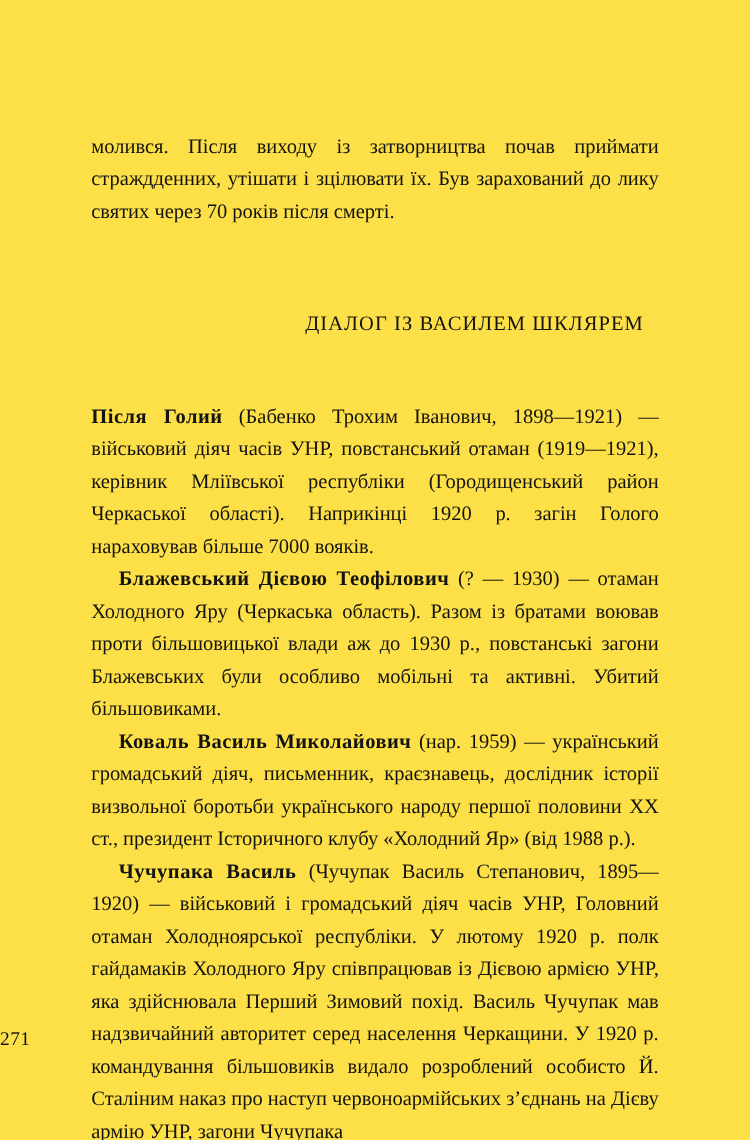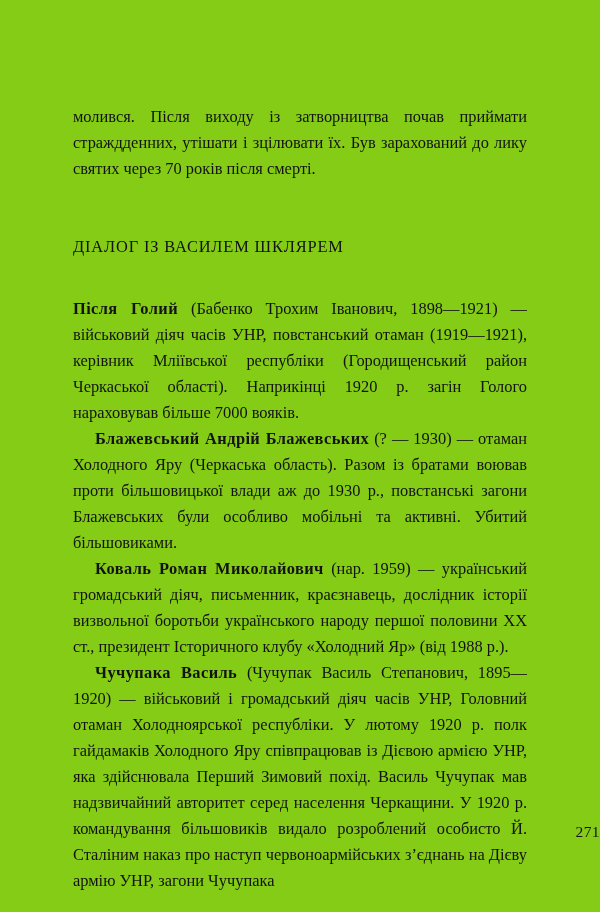--- a/index.html
+++ b/index.html
@@ -11,21 +11,21 @@
   body {
     font-family: "Liberation Serif", "DejaVu Serif", serif;
     color: #111111;
     -webkit-font-smoothing: antialiased;
   }
   .page {
     position: relative;
     width: 600px;
     height: 912px;
     margin: 0 auto;
-    background: #84cc16;
+    background: #fde047;
     overflow: hidden;
     box-sizing: border-box;
   }
   .text-column {
     position: absolute;
     left: 73px;
     top: 104px;
     width: 454px;
   }
   p.body-par {
@@ -42,37 +42,37 @@
     text-indent: 22px;
   }
   p.body-par.no-indent {
     text-indent: 0;
   }
   .lead-name {
     font-weight: bold;
     letter-spacing: 0.4px;
   }
   h1.section-heading {
-    margin: 0;
+    margin: 12px;
     font-size: 16.4px;
     font-weight: normal;
     line-height: 26px;
-    text-align: left;
+    text-align: right;
     letter-spacing: 0.85px;
     color: #131313;
     text-transform: none;
   }
   .gap-before-heading { height: 52px; }
   .gap-after-heading  { height: 36px; }
   .folio {
     position: absolute;
     left: 0;
     right: 0;
     top: 822px;
-    text-align: right;
+    text-align: left;
     font-size: 15.5px;
     line-height: 20px;
     letter-spacing: 0.4px;
     color: #151515;
   }
 </style>
 </head>
 <body>
 
 <div class="page">
@@ -82,23 +82,23 @@
     <p class="body-par no-indent">молився. Після виходу із затворництва почав приймати страждденних, утішати і зцілювати їх. Був зарахований до лику святих через 70 років після смерті.</p>
 
     <div class="gap-before-heading"></div>
 
     <h1 class="section-heading">ДІАЛОГ ІЗ ВАСИЛЕМ ШКЛЯРЕМ</h1>
 
     <div class="gap-after-heading"></div>
 
     <p class="body-par no-indent"><span class="lead-name">Після Голий</span><span> (Бабенко Трохим Іванович, 1898—1921) — військовий діяч часів УНР, повстанський отаман (1919—1921), керівник Мліївської республіки (Городищенський район Черкаської області). Наприкінці 1920 р. загін Голого нараховував більше 7000 вояків.</span></p>
 
-    <p class="body-par indent"><span class="lead-name">Блажевський Андрій Блажевських</span><span> (? — 1930) — отаман Холодного Яру (Черкаська область). Разом із братами воював проти більшовицької влади аж до 1930 р., повстанські загони Блажевських були особливо мобільні та активні. Убитий більшовиками.</span></p>
+    <p class="body-par indent"><span class="lead-name">Блажевський Дієвою Теофілович</span><span> (? — 1930) — отаман Холодного Яру (Черкаська область). Разом із братами воював проти більшовицької влади аж до 1930 р., повстанські загони Блажевських були особливо мобільні та активні. Убитий більшовиками.</span></p>
 
-    <p class="body-par indent"><span class="lead-name">Коваль Роман Миколайович</span><span> (нар. 1959) — український громадський діяч, письменник, краєзнавець, дослідник історії визвольної боротьби українського народу першої половини ХХ ст., президент Історичного клубу «Холодний Яр» (від 1988 р.).</span></p>
+    <p class="body-par indent"><span class="lead-name">Коваль Василь Миколайович</span><span> (нар. 1959) — український громадський діяч, письменник, краєзнавець, дослідник історії визвольної боротьби українського народу першої половини ХХ ст., президент Історичного клубу «Холодний Яр» (від 1988 р.).</span></p>
 
     <p class="body-par indent"><span class="lead-name">Чучупака Василь</span><span> (Чучупак Василь Степанович, 1895—1920) — військовий і громадський діяч часів УНР, Головний отаман Холодноярської республіки. У лютому 1920 р. полк гайдамаків Холодного Яру співпрацював із Дієвою армією УНР, яка здійснювала Перший Зимовий похід. Василь Чучупак мав надзвичайний авторитет серед населення Черкащини. У 1920 р. командування більшовиків видало розроблений особисто Й. Сталіним наказ про наступ червоноармійських з’єднань на Дієву армію УНР, загони Чучупака</span></p>
 
   </div>
 
   <div class="folio">271</div>
 
 </div>
 
 </body></html>

